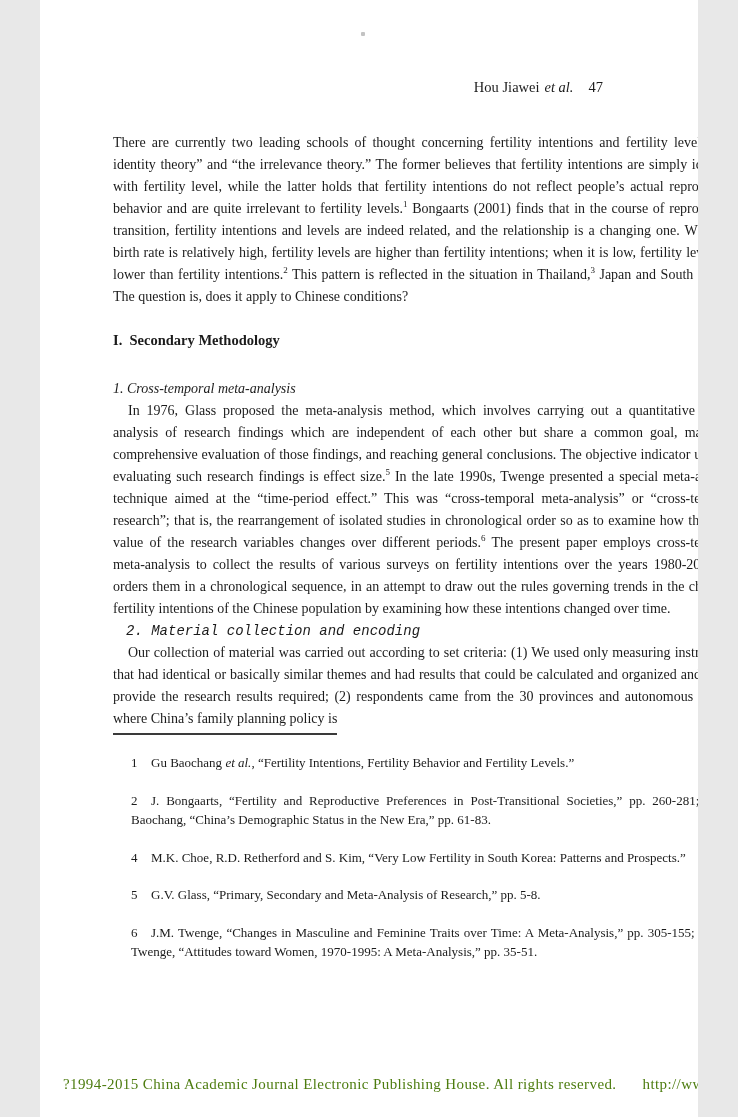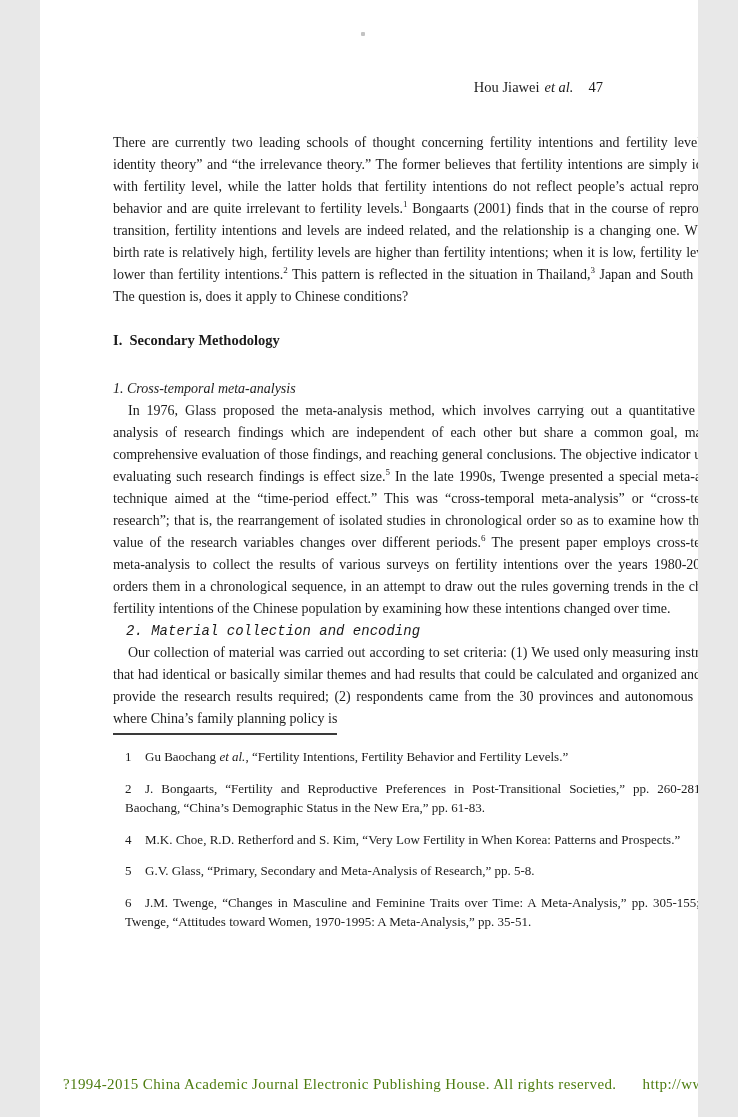--- a/index.html
+++ b/index.html
@@ -16,21 +16,21 @@
   .rh-page{margin-left:15px;}
   .body{position:absolute;left:73px;top:132px;width:627px;}
   .para{margin:0;text-align:justify;font-size:14px;line-height:22px;}
   .indent{text-indent:15px;}
   .sec{margin:21px 0 0 0;font-size:14.5px;line-height:22px;font-weight:bold;white-space:pre-wrap;}
   .sub{margin:0;font-style:italic;font-size:14px;line-height:22px;}
   .sub1{margin-top:27px;}
   .sub2{text-indent:13px;font-family:Liberation Mono, monospace;}
   .fn-sep{margin-top:3px;width:224px;height:2px;background:#3a3a3a;}
   .footnotes{margin-top:5px;font-size:13px;line-height:19.5px;}
-  .footnote{margin:12px;text-align:justify;}
+  .footnote{margin:18px;text-align:justify;}
   .fn-num{display:inline-block;width:20px;}
   .watermark{
     position:absolute;top:1076px;left:23px;font-size:15px;letter-spacing:.4px;
     color:#4d7c0f;white-space:nowrap;
   }
   .wm-url{margin-left:26px;}
 </style>
 </head>
 <body>
 
@@ -55,21 +55,21 @@
 
     <div class="fn-sep"></div>
 
     <div class="footnotes">
 
         <p class="footnote"><span class="fn-num">1</span><span><span>Gu Baochang </span><span class="i">et al.</span><span>, “Fertility Intentions, Fertility Behavior and Fertility Levels.”</span></span></p>
 
         <p class="footnote"><span class="fn-num">2</span><span><span>J. Bongaarts, “Fertility and Reproductive Preferences in Post-Transitional Societies,” pp. 260-281; Gu Baochang, “China’s Demographic Status in the New Era,” pp. 61-83.</span></span></p>
 
 
-        <p class="footnote"><span class="fn-num">4</span><span><span>M.K. Choe, R.D. Retherford and S. Kim, “Very Low Fertility in When Korea: Patterns and Prospects.”</span></span></p>
+        <p class="footnote"><span class="fn-num">4</span><span><span>M.K. Choe, R.D. Retherford and S. Kim, “Very Low Fertility in South Korea: Patterns and Prospects.”</span></span></p>
 
         <p class="footnote"><span class="fn-num">5</span><span><span>G.V. Glass, “Primary, Secondary and Meta-Analysis of Research,” pp. 5-8.</span></span></p>
 
         <p class="footnote"><span class="fn-num">6</span><span><span>J.M. Twenge, “Changes in Masculine and Feminine Traits over Time: A Meta-Analysis,” pp. 305-155; J.M. Twenge, “Attitudes toward Women, 1970-1995: A Meta-Analysis,” pp. 35-51.</span></span></p>
       </div>
   </div>
 
   <div class="watermark">
     <span>?1994-2015 China Academic Journal Electronic Publishing House. All rights reserved.</span><span class="wm-url">http://www.cnki.</span>
   </div>

